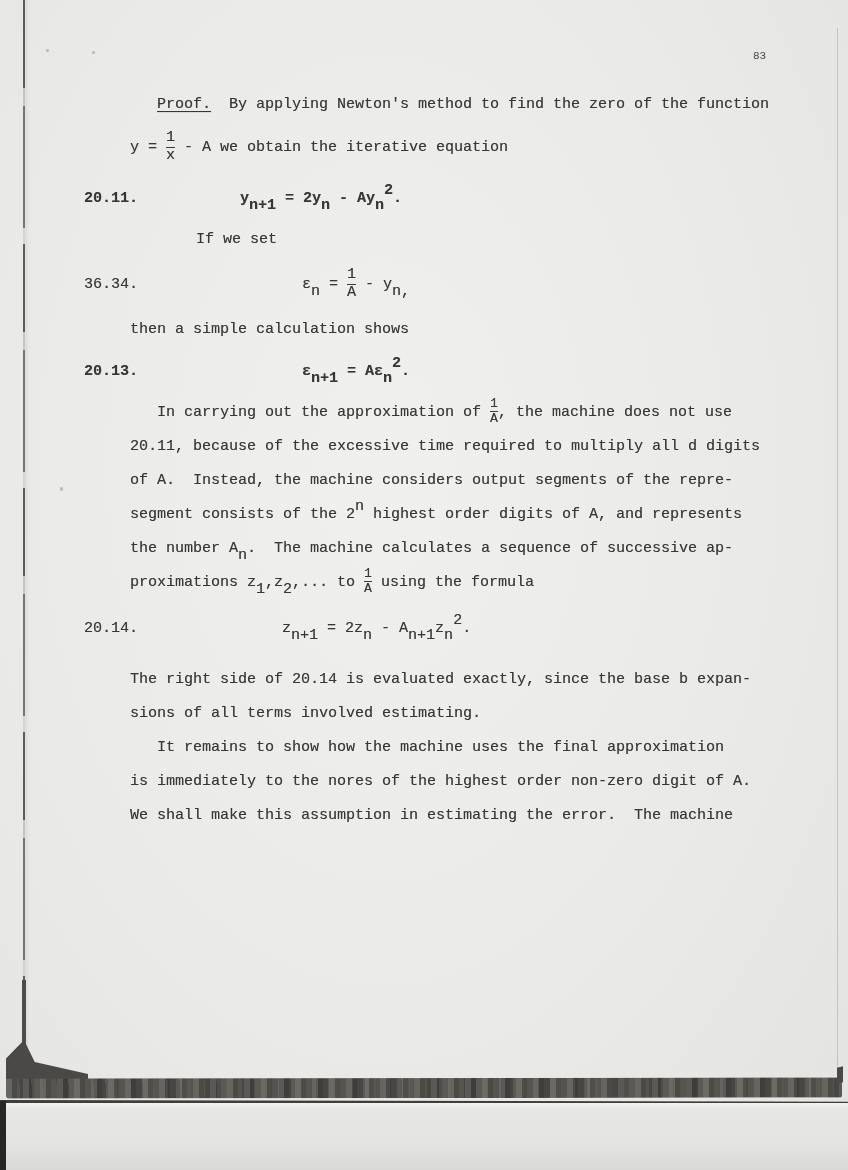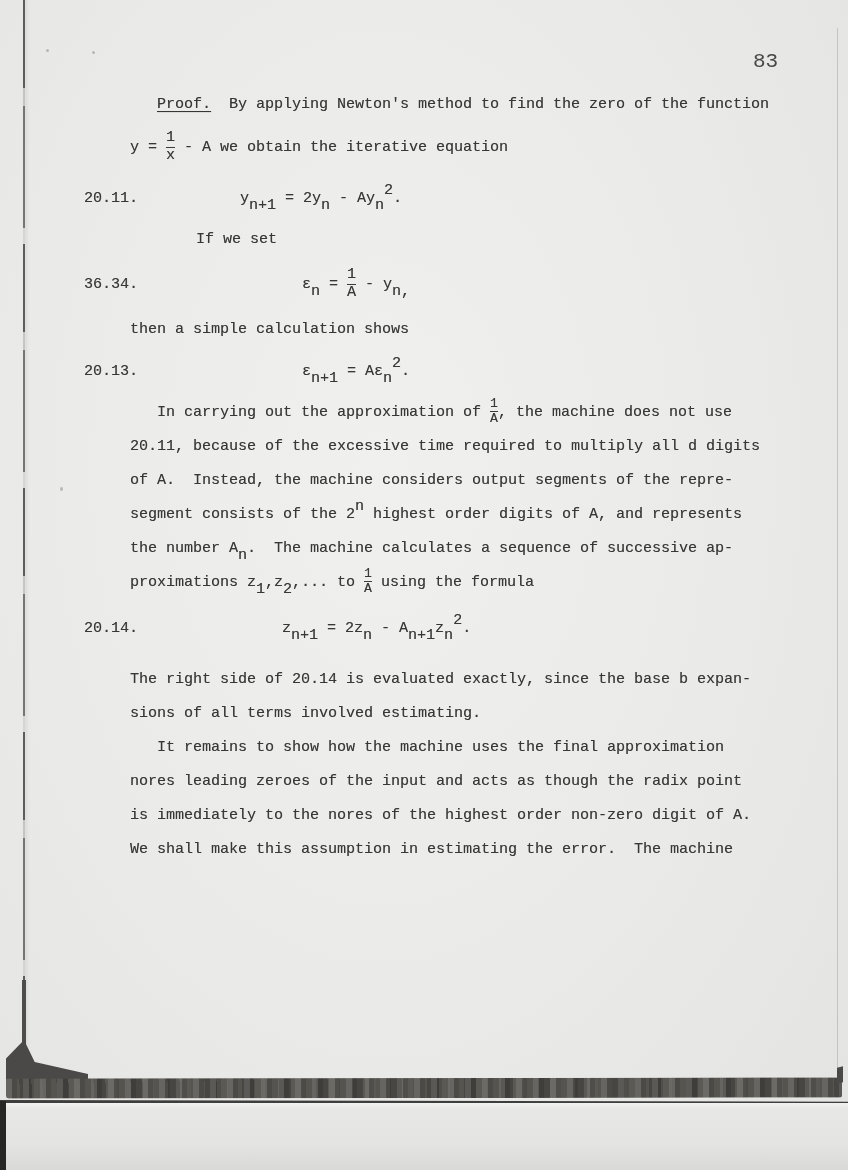--- a/index.html
+++ b/index.html
@@ -49,38 +49,38 @@
   .speck{position:absolute;border-radius:50%;background:rgba(110,110,108,.4);}
   
   #text-column{
     position:absolute;left:130px;top:88px;width:680px;
     font-size:15px;
     text-shadow:.2px .2px .4px rgba(40,40,40,.45);
   }
   .line{position:relative;white-space:pre;}
   .k-body{height:34px;line-height:34px;}
   .k-bodyfrac{height:52px;line-height:52px;}
-  .k-eq{height:49px;line-height:49px;}
+  .k-eq{height:49px;line-height:49px;font-weight:bold;}
   .k-eq2{height:58px;line-height:58px;}
   .k-eqfrac{height:56px;line-height:56px;}
   .gap{margin-top:5px;}
   .ind1{padding-left:27px;}
   .ind2{padding-left:66px;}
   .eqnum{position:absolute;left:-46px;}
   .sub{position:relative;top:7px;}
   .sup{position:relative;top:-8px;}
   .supu{position:relative;top:-8px;border-bottom:1.3px solid #3b3b3b;}
   .uline{text-decoration:underline;text-underline-offset:3px;}
   .frac{
     display:inline-flex;flex-direction:column;align-items:center;
     vertical-align:middle;line-height:1.05;text-align:center;
   }
   .frac .fb{align-self:stretch;border-top:1.4px solid #3b3b3b;margin:1px 0 0 0;height:0;}
   .frac.sm{font-size:13px;line-height:1;position:relative;top:-1px;}
-  .page-number{position:absolute;left:753px;top:50px;font-size:21px;color:#474747;
+  .page-number{position:absolute;left:753px;top:50px;font-size:11px;color:#474747;
     font-family:"Liberation Mono","DejaVu Sans Mono",monospace;}
 </style>
 </head>
 <body>
 
 <div id="page">
   <div class="fold-line"></div>
   <div class="fold-thick"></div>
   <div class="right-edge"></div>
 
@@ -97,21 +97,20 @@
       <div class="line k-body ind1">In carrying out the approximation of <span class="frac sm"><span class="fn">1</span><span class="fb"></span><span class="fd">A</span></span>, the machine does not use</div>
       <div class="line k-body">20.11, because of the excessive time required to multiply all d digits</div>
       <div class="line k-body">of A.  Instead, the machine considers output segments of the repre-</div>
       <div class="line k-body">segment consists of the 2<span class="sup">n</span> highest order digits of A, and represents</div>
       <div class="line k-body">the number A<span class="sub">n</span>.  The machine calculates a sequence of successive ap-</div>
       <div class="line k-body">proximations z<span class="sub">1</span>,z<span class="sub">2</span>,... to <span class="frac sm"><span class="fn">1</span><span class="fb"></span><span class="fd">A</span></span> using the formula</div>
       <div class="line k-eq2"><span class="eqnum">20.14.</span><span style="display: inline-block; width: 152px;"></span>z<span class="sub">n+1</span> = 2z<span class="sub">n</span> - A<span class="sub">n+1</span>z<span class="sub">n</span><span class="sup">2</span>.</div>
       <div class="line k-body gap">The right side of 20.14 is evaluated exactly, since the base b expan-</div>
       <div class="line k-body">sions of all terms involved estimating.</div>
       <div class="line k-body ind1">It remains to show how the machine uses the final approximation</div>
-      <div class="line k-body">nores leading zeroes of the input and acts as though the radix point</div>
       <div class="line k-body">is immediately to the nores of the highest order non-zero digit of A.</div>
       <div class="line k-body">We shall make this assumption in estimating the error.  The machine</div>
     </div>
 
   <div class="speck" style="left:46px;top:49px;width:3px;height:3px;"></div>
   <div class="speck" style="left:92px;top:51px;width:3px;height:3px;"></div>
   <div class="speck" style="left:60px;top:487px;width:3px;height:4px;"></div>
 
   <div class="curl-blob"></div>
   <div class="bottom-band"></div>

